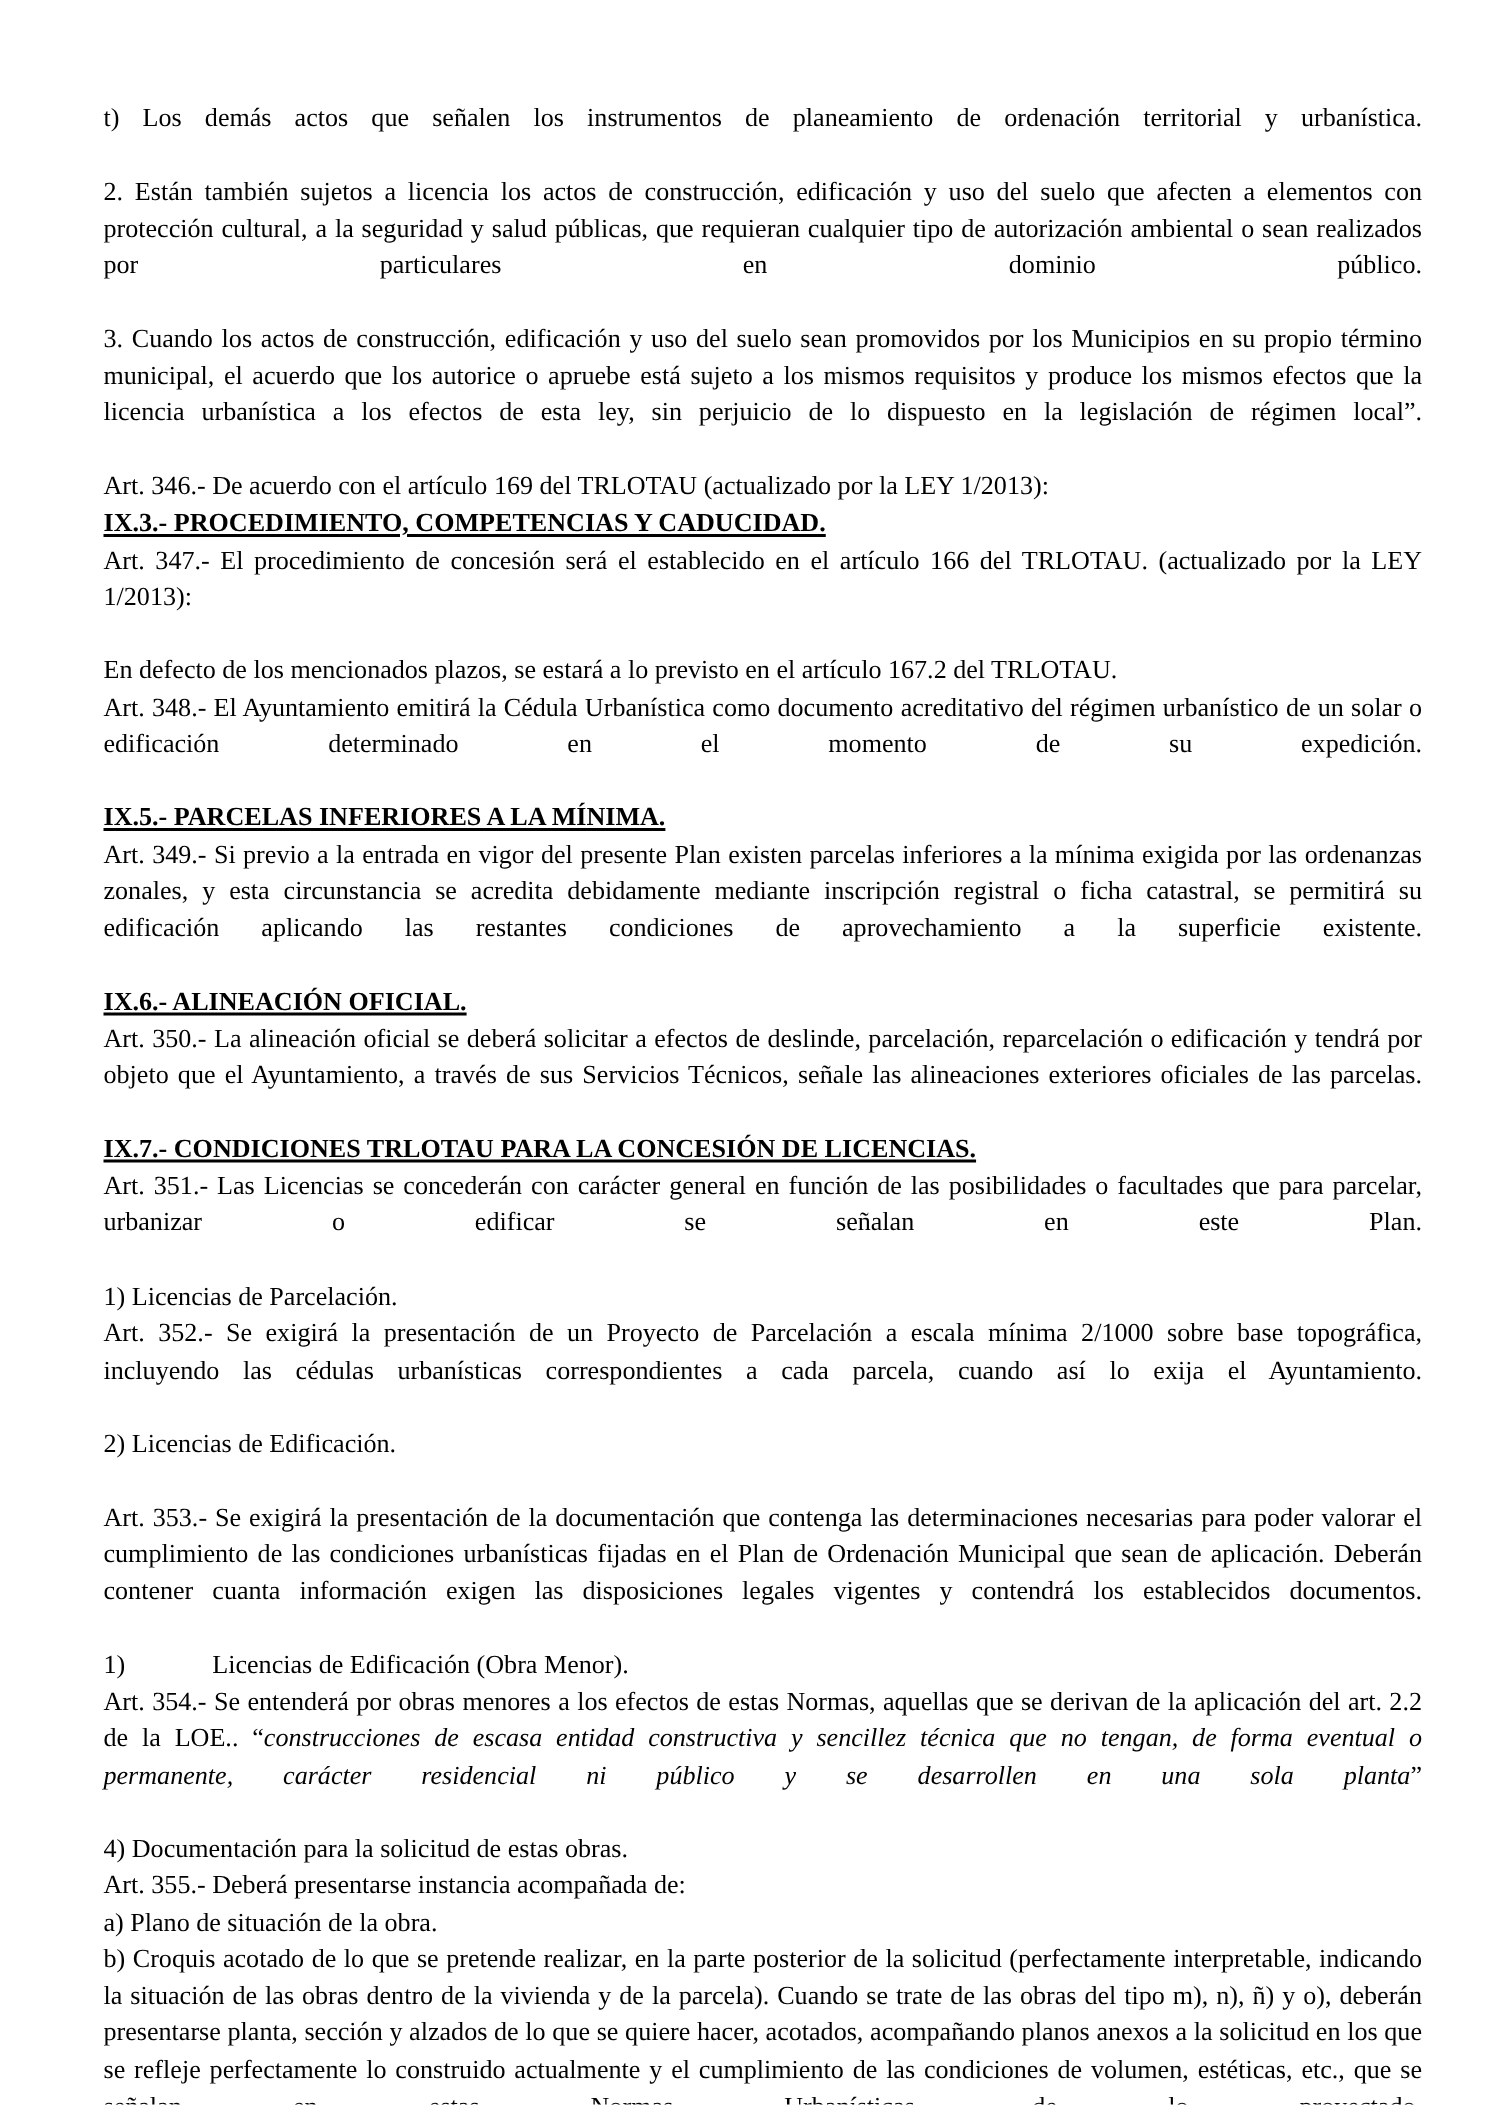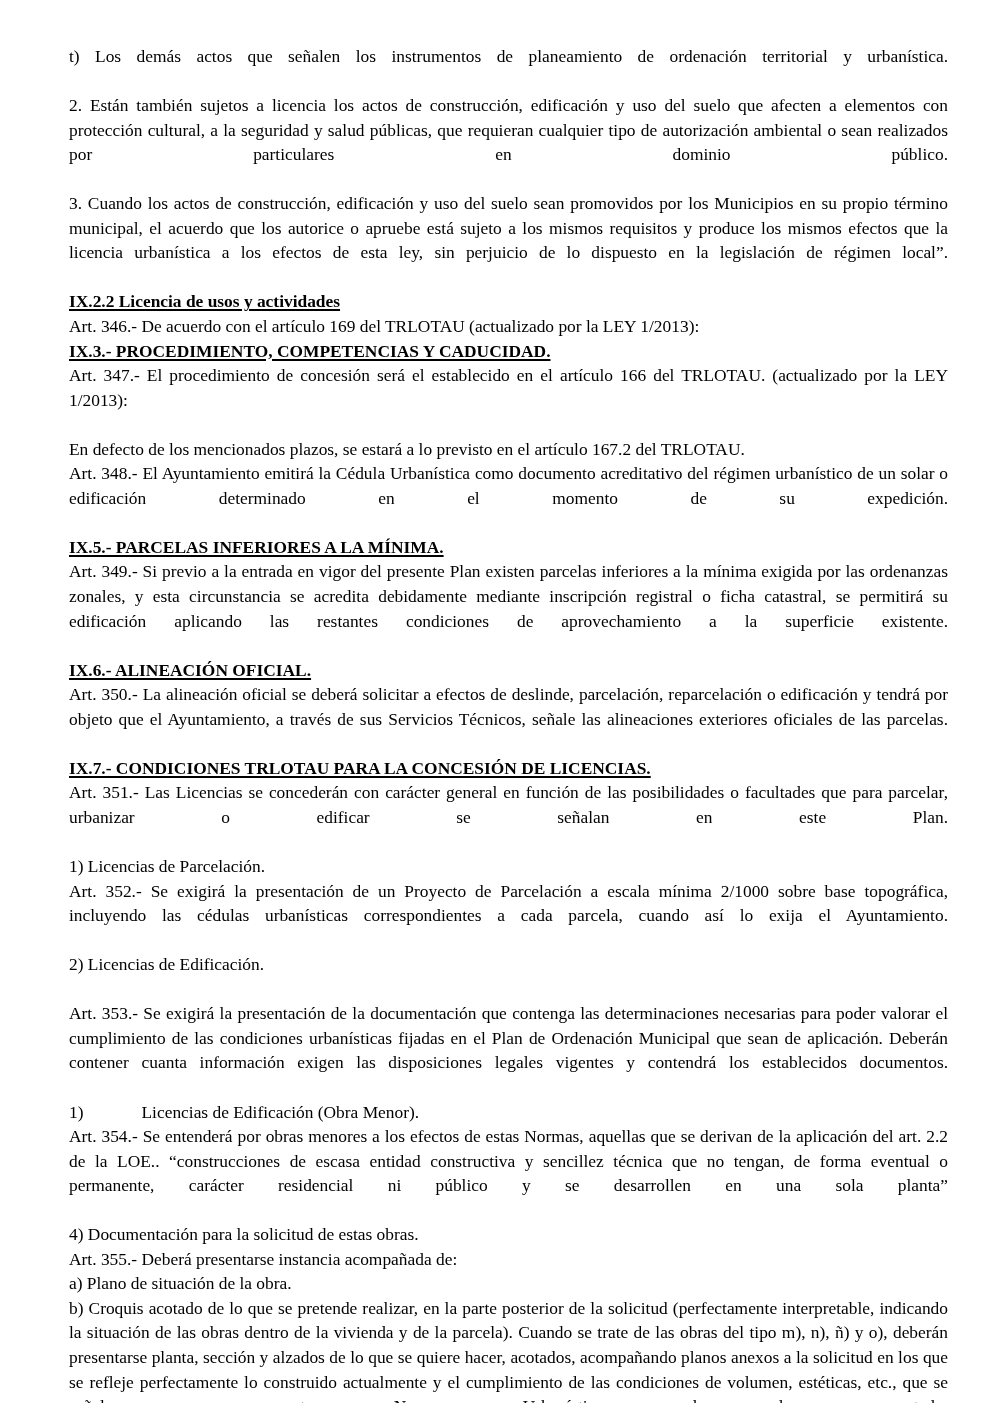--- a/index.html
+++ b/index.html
@@ -15,21 +15,21 @@
     font-family: "Liberation Serif", "DejaVu Serif", serif;
     color: #000000;
     -webkit-font-smoothing: antialiased;
   }
   .page {
     position: relative;
     width: 992px;
     height: 1403px;
     background: #ffffff;
     box-sizing: border-box;
-    padding: 44px 44px 0 69px;
+    padding: 66px 44px 0 69px;
   }
   .body-col {
     width: 879px;
   }
   
   p.l {
     margin: 0;
     font-size: 17.4px;
     line-height: 24.55px;
     text-align: justify;
@@ -53,37 +53,36 @@
   }
   p.s:after { content: none; }
 
   .hd {
     font-weight: bold;
     text-decoration: underline;
     text-underline-offset: 2px;
     text-decoration-thickness: 1.5px;
   }
   .b { font-weight: normal; }
-  .i { }
+  .i { font-style: italic; }
   .spacer { height: 24.55px; }
   .tab { display: inline-block; width: 58px; }
 </style>
 </head>
 <body>
 
 <div class="page">
   <div class="body-col">
 
     <p class="l">t) Los demás actos que señalen los instrumentos de planeamiento de ordenación territorial y urbanística.</p>
 
     <p class="l">2. Están también sujetos a licencia los actos de construcción, edificación y uso del suelo que afecten a elementos con protección cultural, a la seguridad y salud públicas, que requieran cualquier tipo de autorización ambiental o sean realizados por particulares en dominio público.</p>
 
     <p class="l">3. Cuando los actos de construcción, edificación y uso del suelo sean promovidos por los Municipios en su propio término municipal, el acuerdo que los autorice o apruebe está sujeto a los mismos requisitos y produce los mismos efectos que la licencia urbanística a los efectos de esta ley, sin perjuicio de lo dispuesto en la legislación de régimen local”.</p>
 
-    <p class="s"><span class="hd">IX.2.2 Licencia de usos y actividades</span></p>
 
     <p class="s"><span class="b">Art. 346.-</span><span> De acuerdo con el artículo 169 del TRLOTAU (actualizado por la LEY 1/2013):</span></p>
 
     <p class="s"><span class="hd">IX.3.- PROCEDIMIENTO, COMPETENCIAS Y CADUCIDAD.</span></p>
 
     <p class="l"><span class="b">Art. 347.-</span><span> El procedimiento de concesión será el establecido en el artículo 166 del TRLOTAU. (actualizado por la LEY 1/2013):</span></p>
 
     <p class="s">En defecto de los mencionados plazos, se estará a lo previsto en el artículo 167.2 del TRLOTAU.</p>
 
 

